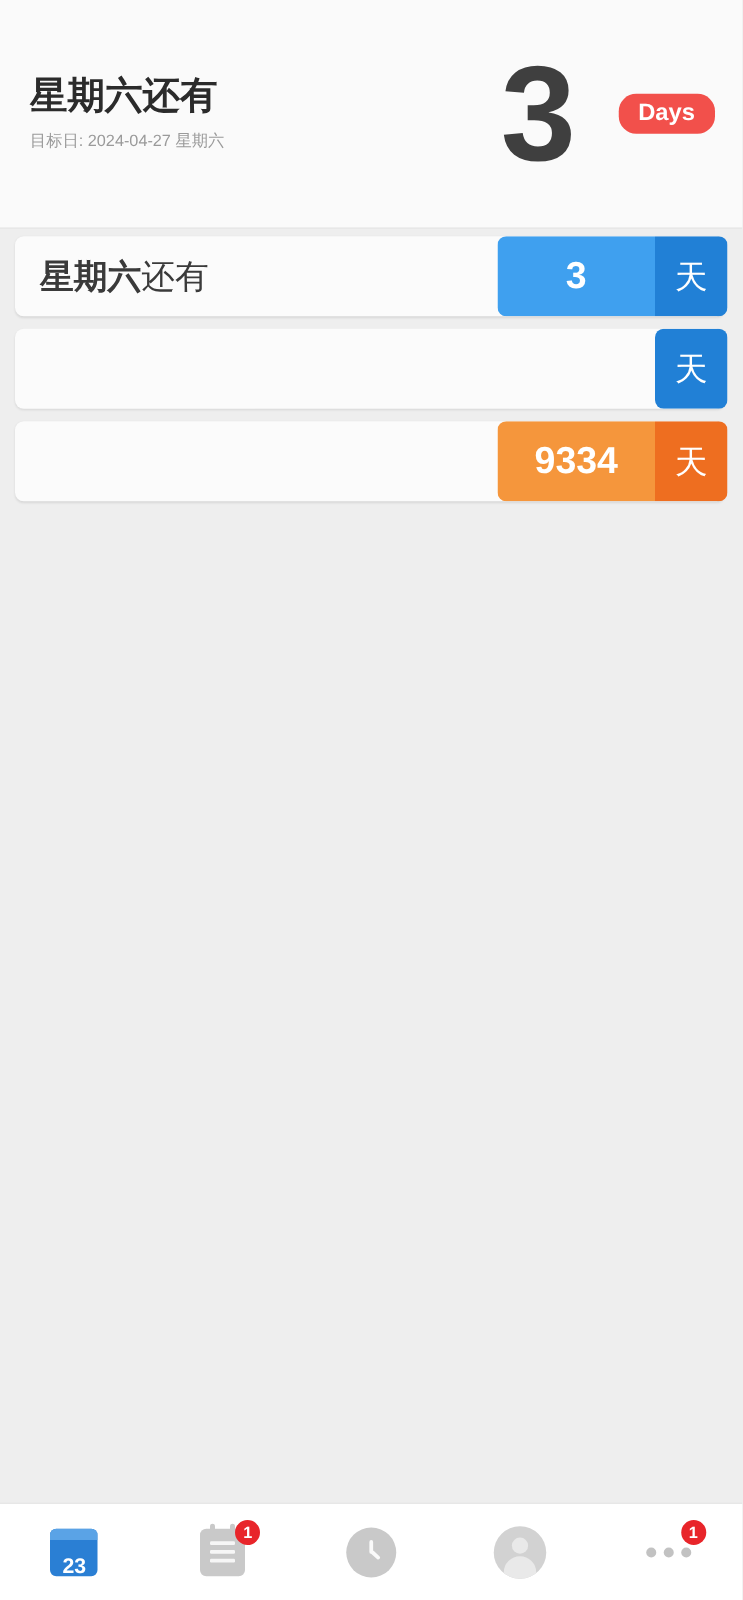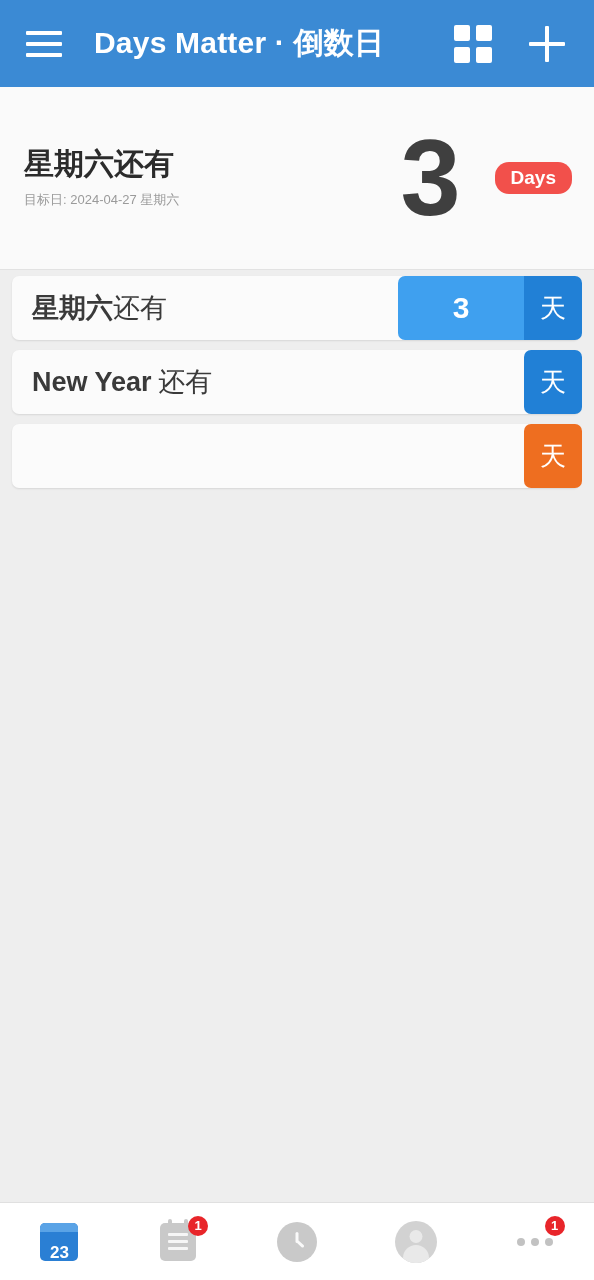--- a/index.html
+++ b/index.html
@@ -391,63 +391,46 @@
     height: 8px;
     border-radius: 50%;
     background: #c2c2c2;
   }
 </style>
 </head>
 <body>
 
 <div id="app">
 
-  <div class="appbar">
-    <div class="hamburger">
-      <span></span>
-      <span></span>
-      <span></span>
-    </div>
-    <div class="appbar-title">Days Matter · 倒数日</div>
-    <div class="appbar-actions">
-      <div class="grid-icon">
-        <i></i>
-        <i></i>
-        <i></i>
-        <i></i>
-      </div>
-      <div class="plus-icon"></div>
-    </div>
-  </div>
 
   <div class="summary">
     <div class="summary-texts">
       <div class="summary-title">星期六还有</div>
       <div class="summary-sub">目标日: 2024-04-27 星期六</div>
     </div>
     <div class="summary-number">3</div>
     <div class="summary-badge">Days</div>
   </div>
 
   <div class="list" id="event-list">
       <div class="event-row">
         <div class="event-label"><span>星期六</span><span class="cjk">还有</span></div>
         <div class="event-blocks">
           <div class="event-count" style="background: rgb(63, 160, 239);">3</div>
           <div class="event-unit" style="background: rgb(33, 128, 214);">天</div>
         </div>
       </div>
       <div class="event-row">
-        <div class="event-label"><span>New Year</span><span class="cjk"> 还有</span></div>
         <div class="event-blocks">
           <div class="event-unit" style="background: rgb(33, 128, 214);">天</div>
         </div>
       </div>
       <div class="event-row">
         <div class="event-blocks">
+          <div class="event-count" style="background: rgb(245, 150, 60);">9334</div>
           <div class="event-unit" style="background: rgb(238, 110, 32);">天</div>
         </div>
       </div>
     </div>
 
   <div class="bottomnav" id="bottom-nav">
       <div class="nav-item">
         <div class="nav-icon-wrap">
           <div class="cal-icon">
             <div class="cal-top"></div>

